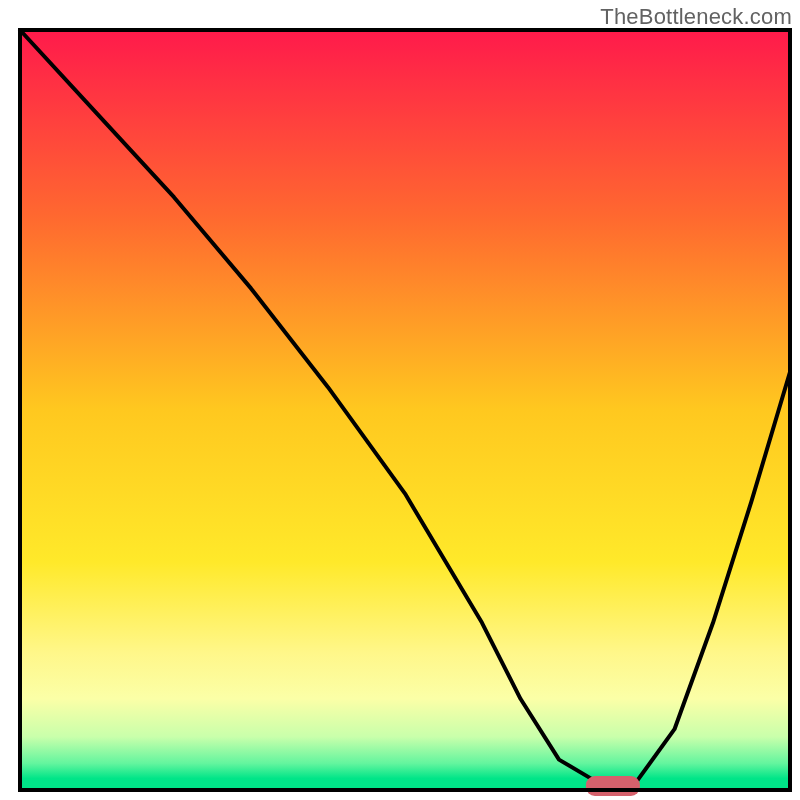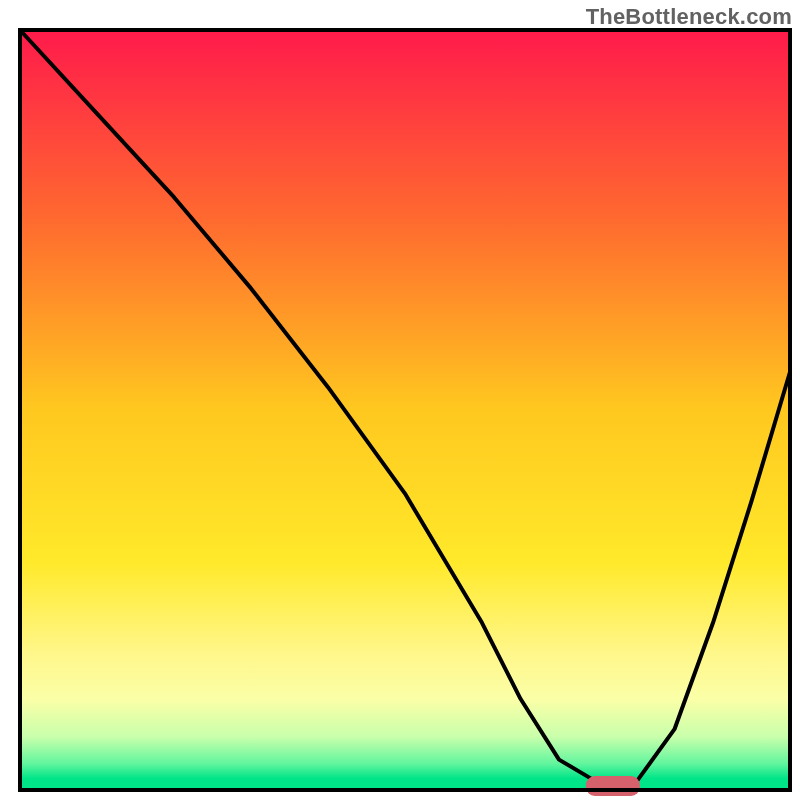--- a/index.html
+++ b/index.html
@@ -13,21 +13,21 @@
   .wrap {
     position: relative;
     width: 800px;
     height: 800px;
   }
   .attr {
     position: absolute;
     top: 4px;
     right: 8px;
     font-size: 22px;
-    font-weight: bold;
+    font-weight: normal;
     color: #626262;
     letter-spacing: 0.2px;
   }
   svg {
     display: block;
   }
 </style>
 </head>
 <body>
 

